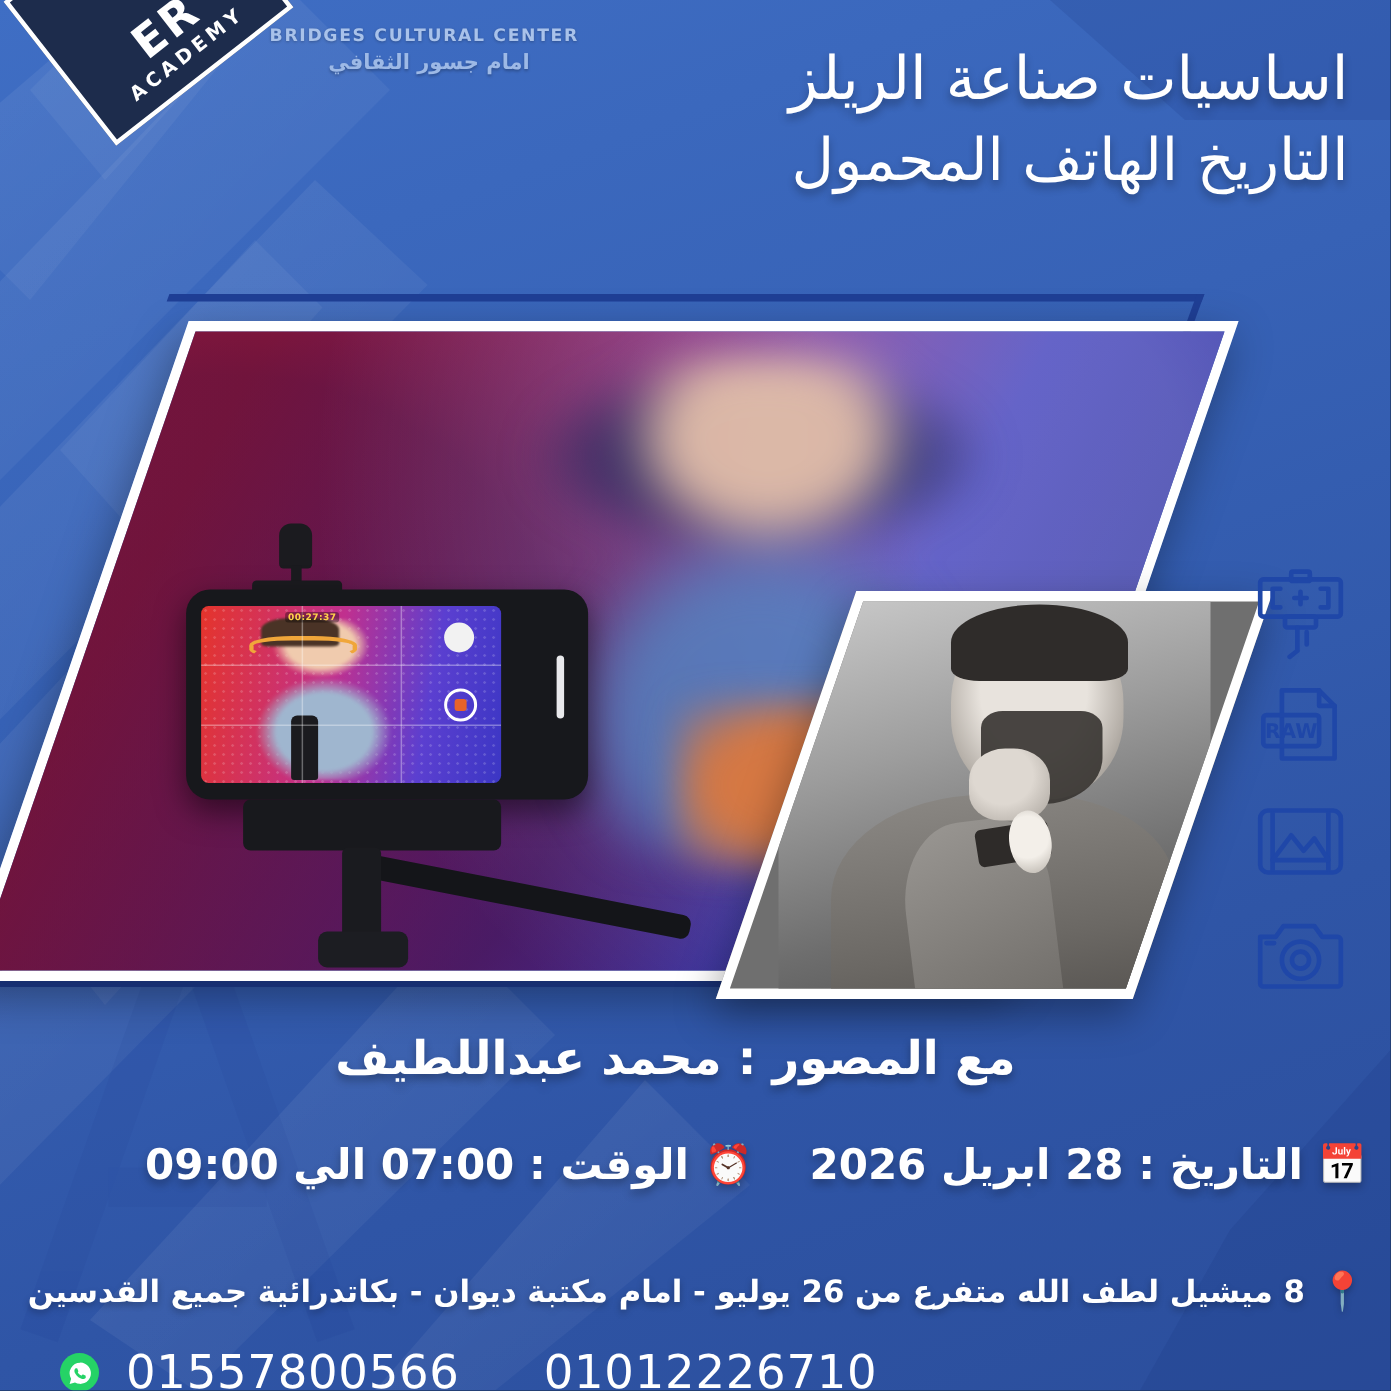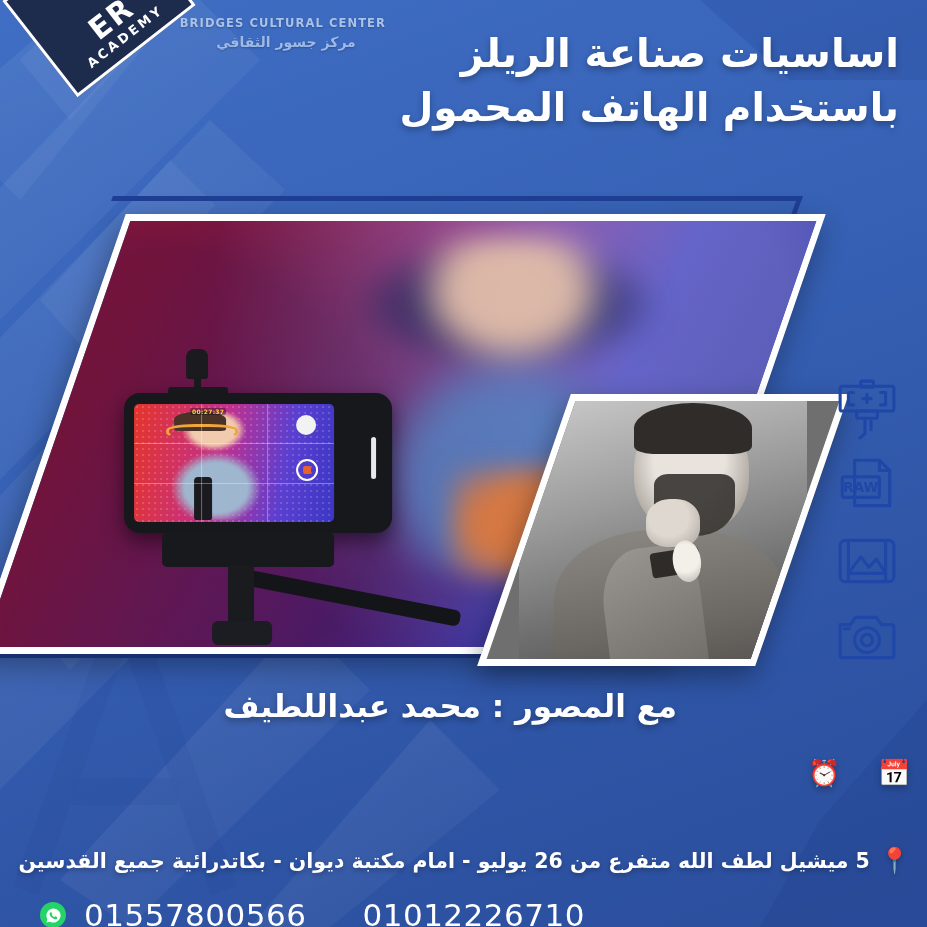--- a/index.html
+++ b/index.html
@@ -67,21 +67,21 @@
     margin-top:4px; white-space:nowrap; direction:rtl;
     text-shadow:0 1px 2px rgba(0,0,0,.25);
   }
 
   
   .title-block{
     position:absolute; right:28px; top:26px;
     width:740px; text-align:right; direction:rtl;
   }
   .title-line{
-    color:#ffffff; font-weight:bold;
+    color:#ffffff; font-weight:normal;
     font-size:40px; line-height:1.38;
     letter-spacing:-0.5px;
     text-shadow:0 3px 6px rgba(0,0,0,.30);
     white-space:nowrap;
   }
   .title-line.l2{ font-size:39px; }
 
   
   .collage{
     position:absolute;
@@ -413,26 +413,26 @@
     </svg>
   </div>
 
   <div class="logo-badge">
     <div class="l1">ER</div>
     <div class="l2">ACADEMY</div>
   </div>
 
   <div class="brand">
     <div class="en">BRIDGES CULTURAL CENTER</div>
-    <div class="ar">مركز جسور الثقافي</div>
+    <div class="ar">امام جسور الثقافي</div>
   </div>
 
   <div class="title-block">
     <div class="title-line l1">اساسيات صناعة الريلز</div>
-    <div class="title-line l2">باستخدام الهاتف المحمول</div>
+    <div class="title-line l2">التاريخ الهاتف المحمول</div>
   </div>
 
   <div class="collage">
 
     <div class="frame-accent"></div>
     <div class="frame-accent b"></div>
 
     <div class="photo-main">
       <div class="inner"></div>
       <div class="blur-person"></div>
@@ -525,27 +525,29 @@
         <circle cx="32" cy="33" r="5.5"></circle>
         <path d="M10 22 H15"></path>
       </svg>
     </div>
   </div>
 
   <div class="instructor">مع المصور : محمد عبداللطيف</div>
 
   <div class="datetime">
     <span class="emj">📅</span>
+    <span>التاريخ : 28 ابريل 2026</span>
     <span class="gap"></span>
     <span class="emj">⏰</span>
+    <span>الوقت : 07:00 الي 09:00</span>
   </div>
 
   <div class="address">
     <span class="pin-emj">📍</span>
-    <span>5 ميشيل لطف الله متفرع من 26 يوليو - امام مكتبة ديوان - بكاتدرائية جميع القدسين</span>
+    <span>8 ميشيل لطف الله متفرع من 26 يوليو - امام مكتبة ديوان - بكاتدرائية جميع القدسين</span>
   </div>
 
   <div class="phones">
     <span class="wa">
       <svg viewBox="0 0 24 24" fill="#ffffff">
         <path d="M12 2a10 10 0 00-8.6 15.06L2 22l5.06-1.33A10 10 0 1012 2zm5.3 14.1c-.23.65-1.34 1.24-1.85 1.28-.5.05-.97.23-3.26-.68-2.74-1.08-4.47-3.84-4.6-4.02-.14-.18-1.1-1.46-1.1-2.79s.7-1.98.95-2.25c.25-.27.54-.34.72-.34h.52c.17 0 .4-.06.62.47l.86 2.08c.07.14.12.31.02.5l-.33.5c-.1.14-.22.3-.1.54.14.23.6.99 1.29 1.6.88.79 1.63 1.03 1.86 1.15.23.11.36.1.5-.06l.72-.83c.18-.2.33-.16.55-.08l2.05.97c.23.1.38.16.44.25.05.1.05.58-.18 1.22z"></path>
       </svg>
     </span>
     <span class="num n1">01557800566</span>
     <span class="num n2">01012226710</span>

